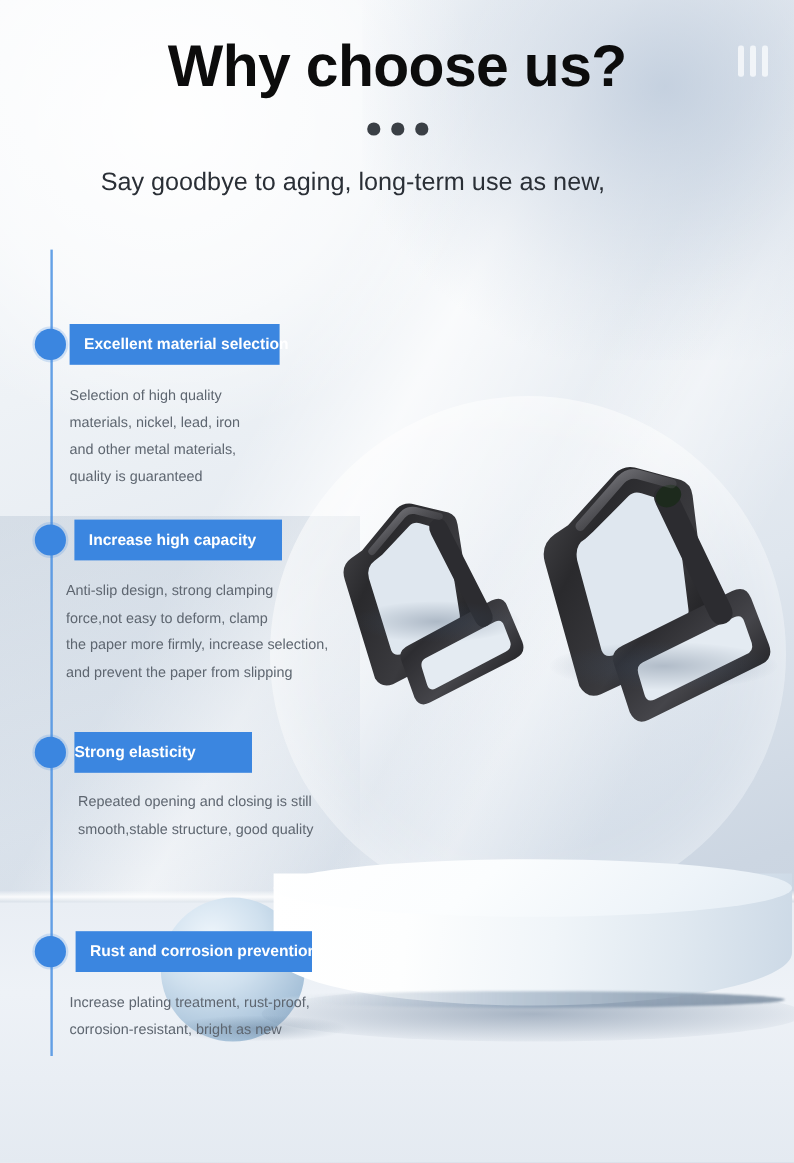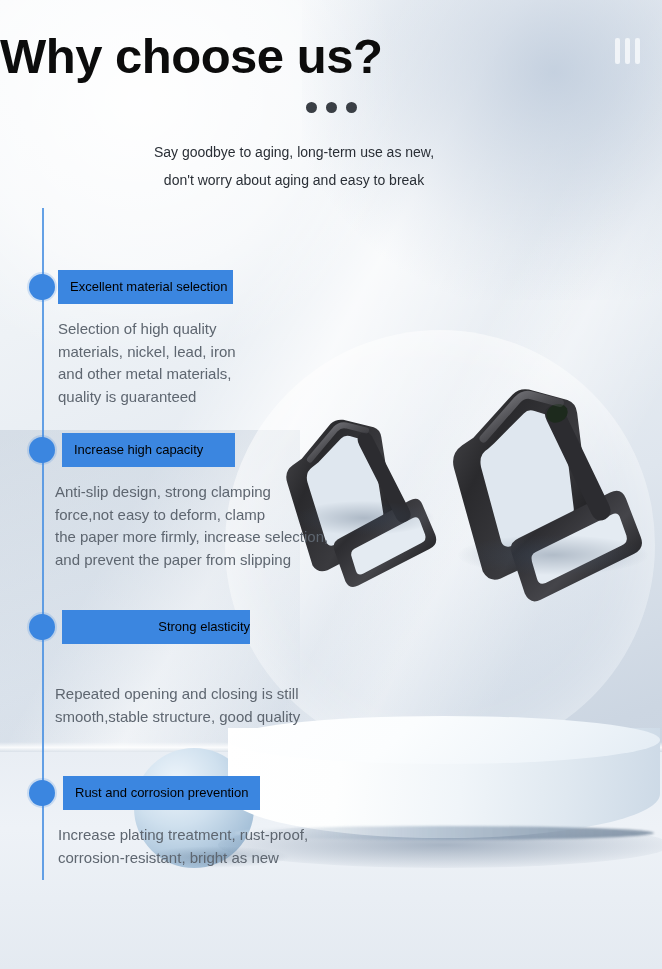--- a/index.html
+++ b/index.html
@@ -75,70 +75,70 @@
     background:linear-gradient(140deg,#ffffff 0%,#fbfdfe 40%,#eef4f9 75%,#e2ebf3 100%);
   }
   .podium-base-line{
     position:absolute;left:6px;top:110px;width:420px;height:14px;border-radius:50%;
     background:linear-gradient(90deg, rgba(255,255,255,.2) 0%, rgba(120,145,172,.45) 45%, rgba(60,85,112,.55) 100%);
     filter:blur(1px);
   }
 
   
   .title{
-    position:absolute;left:0;top:28px;width:662px;text-align:left;
+    position:absolute;left:0;top:28px;width:662px;text-align:center;
     font-size:49px;font-weight:700;color:#0c0c0c;letter-spacing:-.5px;
     font-family:"Liberation Sans", sans-serif;
   }
   .dots{
     position:absolute;left:0;top:102px;width:662px;
     display:flex;justify-content:center;gap:9px;
   }
   .dots span{width:11px;height:11px;border-radius:50%;background:#3a3f45;display:block;}
   .subtitle{
     position:absolute;left:0;top:138px;width:588px;text-align:center;
-    font-size:14px;color:#2a2f36;line-height:28px;
+    font-size:21px;color:#2a2f36;line-height:28px;
   }
   .bars{
     position:absolute;right:22px;top:38px;display:flex;gap:5px;
   }
   .bars i{display:block;width:5px;height:26px;border-radius:2px;background:#f3f6fa;opacity:.92;}
 
   
   .timeline{position:absolute;left:42px;top:208px;width:2px;height:672px;background:#4a90e2;opacity:.85;}
 
   .feature{position:absolute;left:0;width:400px;}
   .bullet{
     position:absolute;left:29px;width:26px;height:26px;border-radius:50%;
     background:#3b86e0;box-shadow:0 0 0 2px rgba(59,134,224,.20);
   }
   .badge{
     position:absolute;height:34px;line-height:34px;
-    background:#3b86e0;color:#000000;font-size:13px;font-weight:400;
+    background:#3b86e0;color:#ffffff;font-size:13px;font-weight:700;
     white-space:nowrap;
   }
   .badge.pad{padding:0 12px;}
-  .badge.ctr{text-align:right;padding-left:40px;}
+  .badge.ctr{text-align:left;}
   .desc{
-    position:absolute;font-size:15px;color:#5e6670;line-height:22.5px;
+    position:absolute;font-size:12px;color:#5e6670;line-height:22.5px;
     white-space:pre-line;
   }
 
   
   #f1 .bullet{top:274px;}
   #f1 .badge{left:58px;top:270px;width:151px;}
   #f1 .desc{left:58px;top:318px;}
   
   #f2 .bullet{top:437px;}
   #f2 .badge{left:62px;top:433px;width:149px;}
   #f2 .desc{left:55px;top:481px;}
   
   #f3 .bullet{top:614px;}
   #f3 .badge{left:62px;top:610px;width:148px;}
-  #f3 .desc{left:55px;top:657px;margin-top:26px;}
+  #f3 .desc{left:65px;top:657px;}
   
   #f4 .bullet{top:780px;}
   #f4 .badge{left:63px;top:776px;width:173px;}
   #f4 .desc{left:58px;top:824px;}
 
   
   .product{position:absolute;left:280px;top:375px;width:382px;height:230px;pointer-events:none;}
   .hook-shadow{
     position:absolute;border-radius:50%;
     background:radial-gradient(ellipse at 50% 50%, rgba(60,80,105,.30) 0%, rgba(60,80,105,0) 72%);
@@ -168,21 +168,20 @@
   <div class="title">Why choose us?</div>
 
   <div class="dots">
     <span></span>
     <span></span>
     <span></span>
   </div>
 
   <div class="subtitle">
     <div>Say goodbye to aging, long-term use as new,</div>
-    <div>don't worry about aging and easy to break</div>
   </div>
 
   <div class="bars">
     <i></i>
     <i></i>
     <i></i>
   </div>
 
   <div class="timeline"></div>
 

